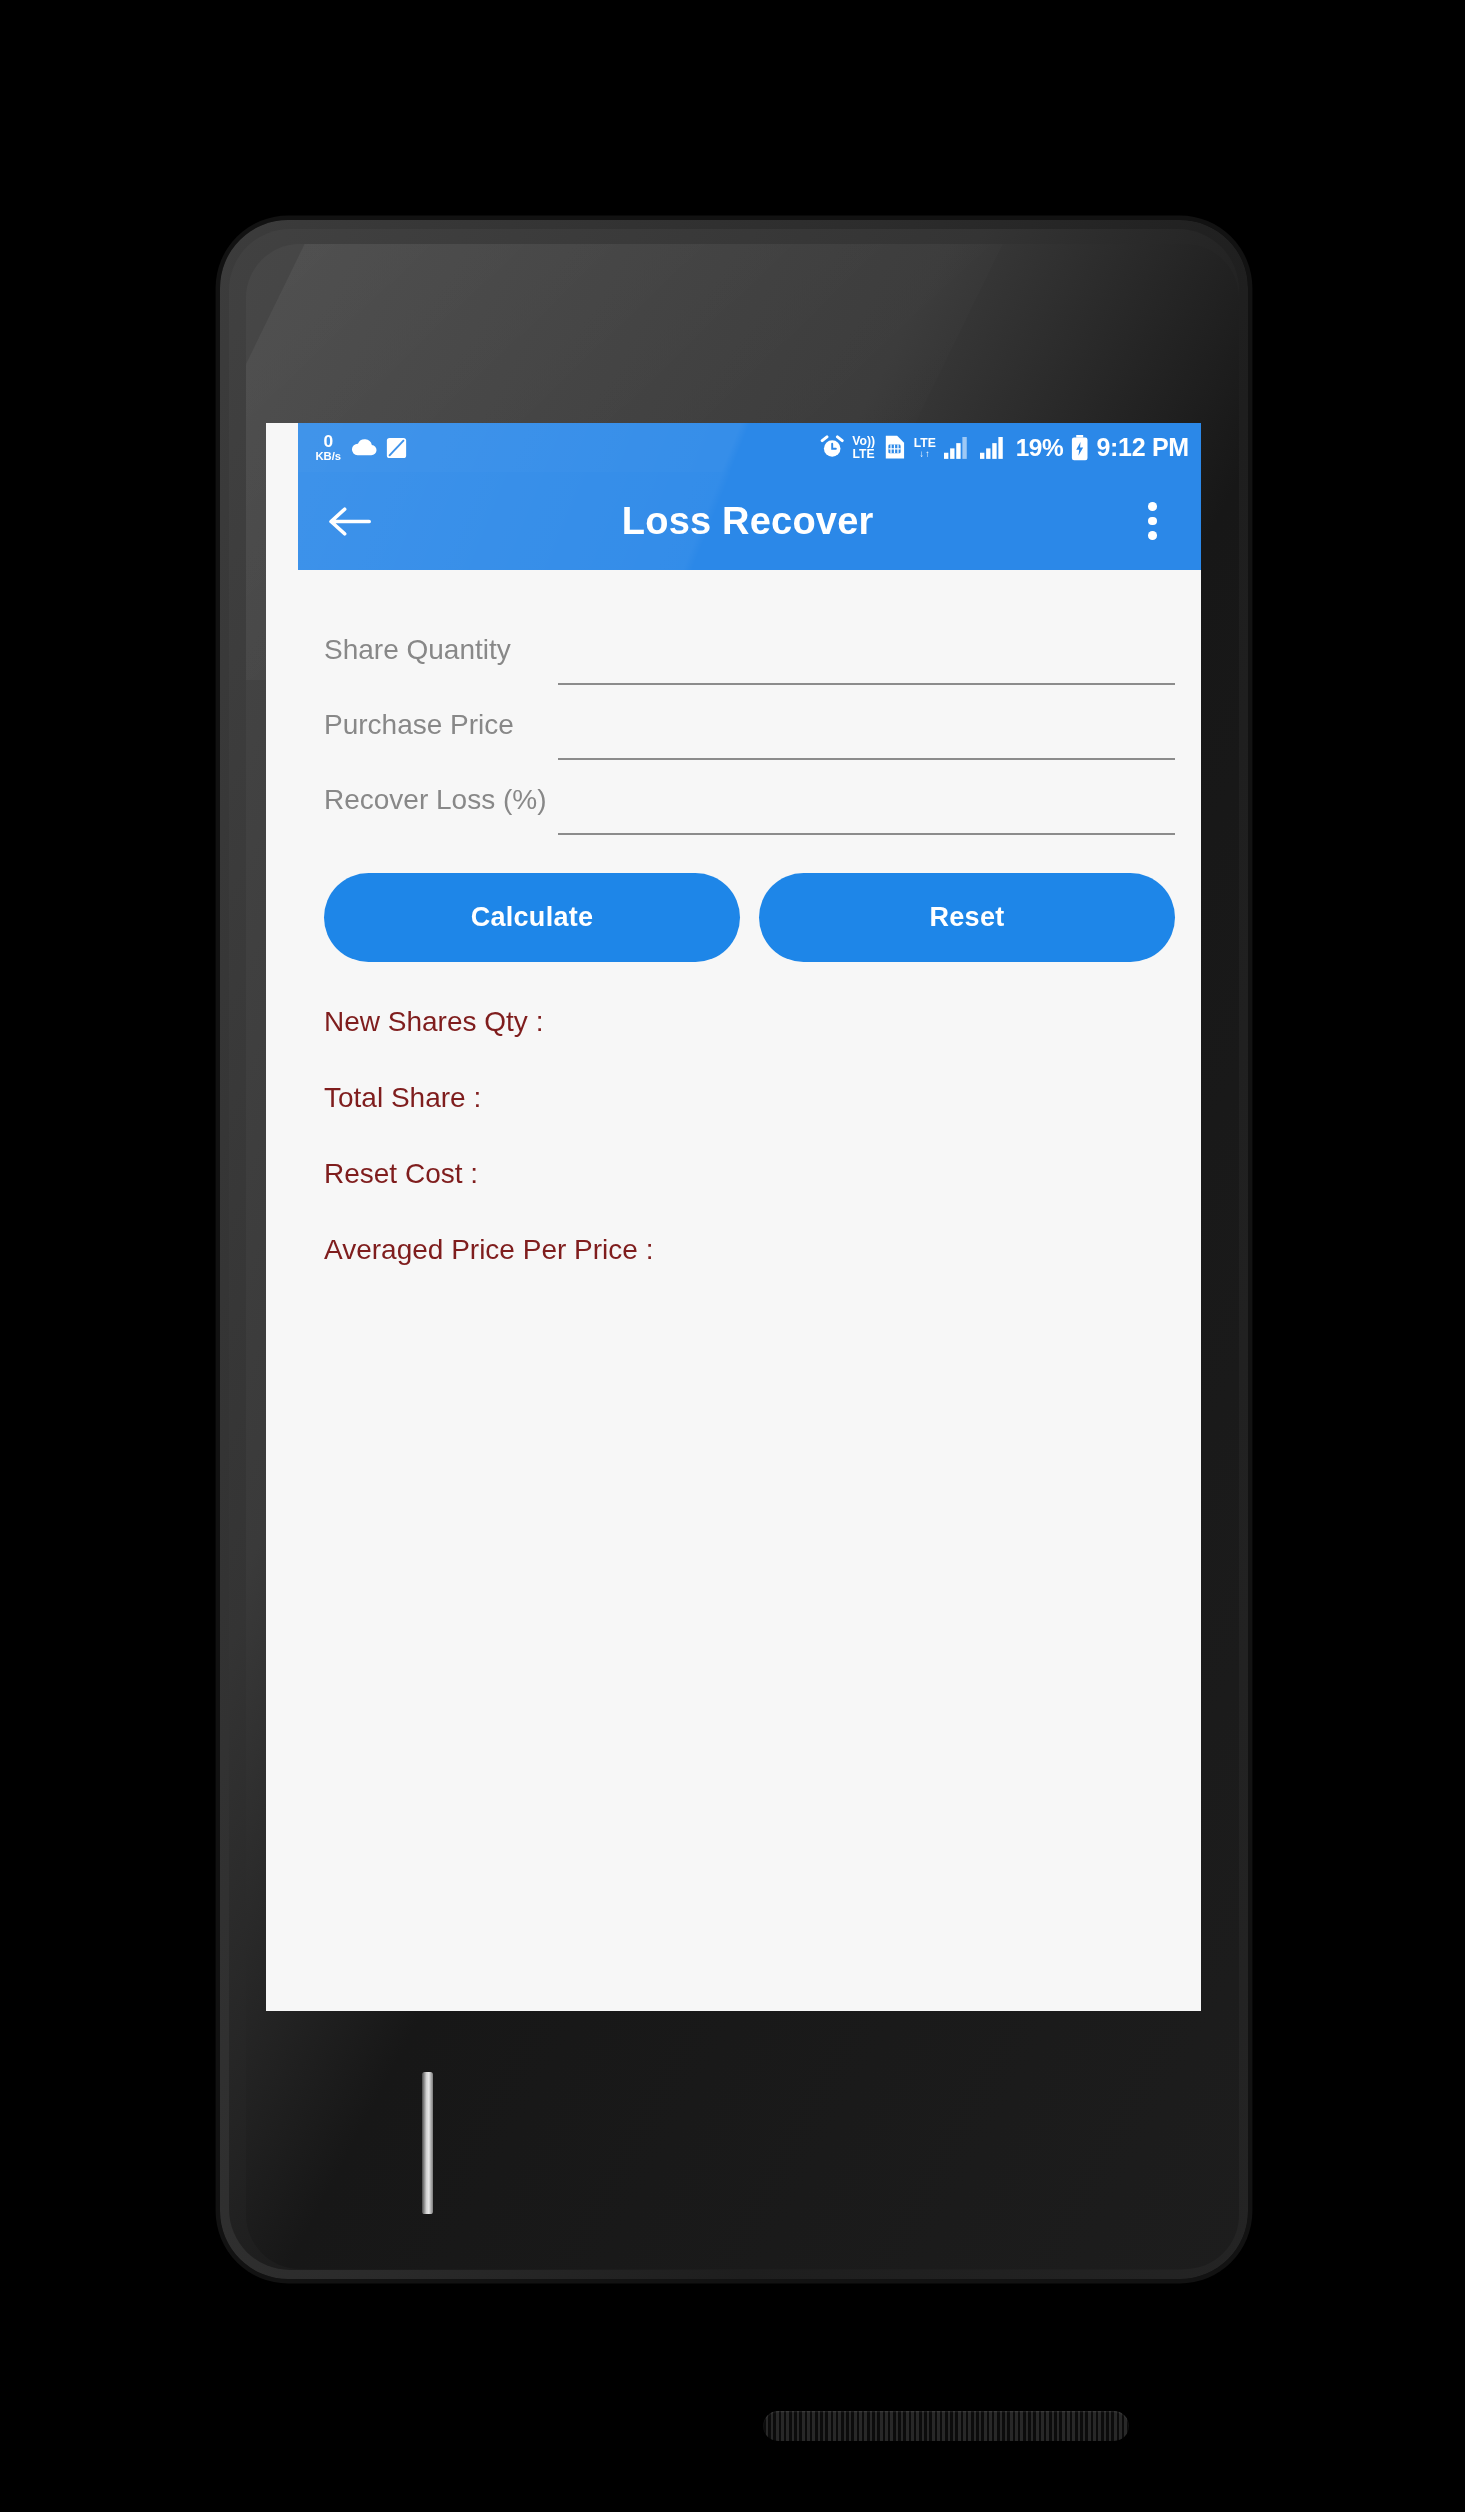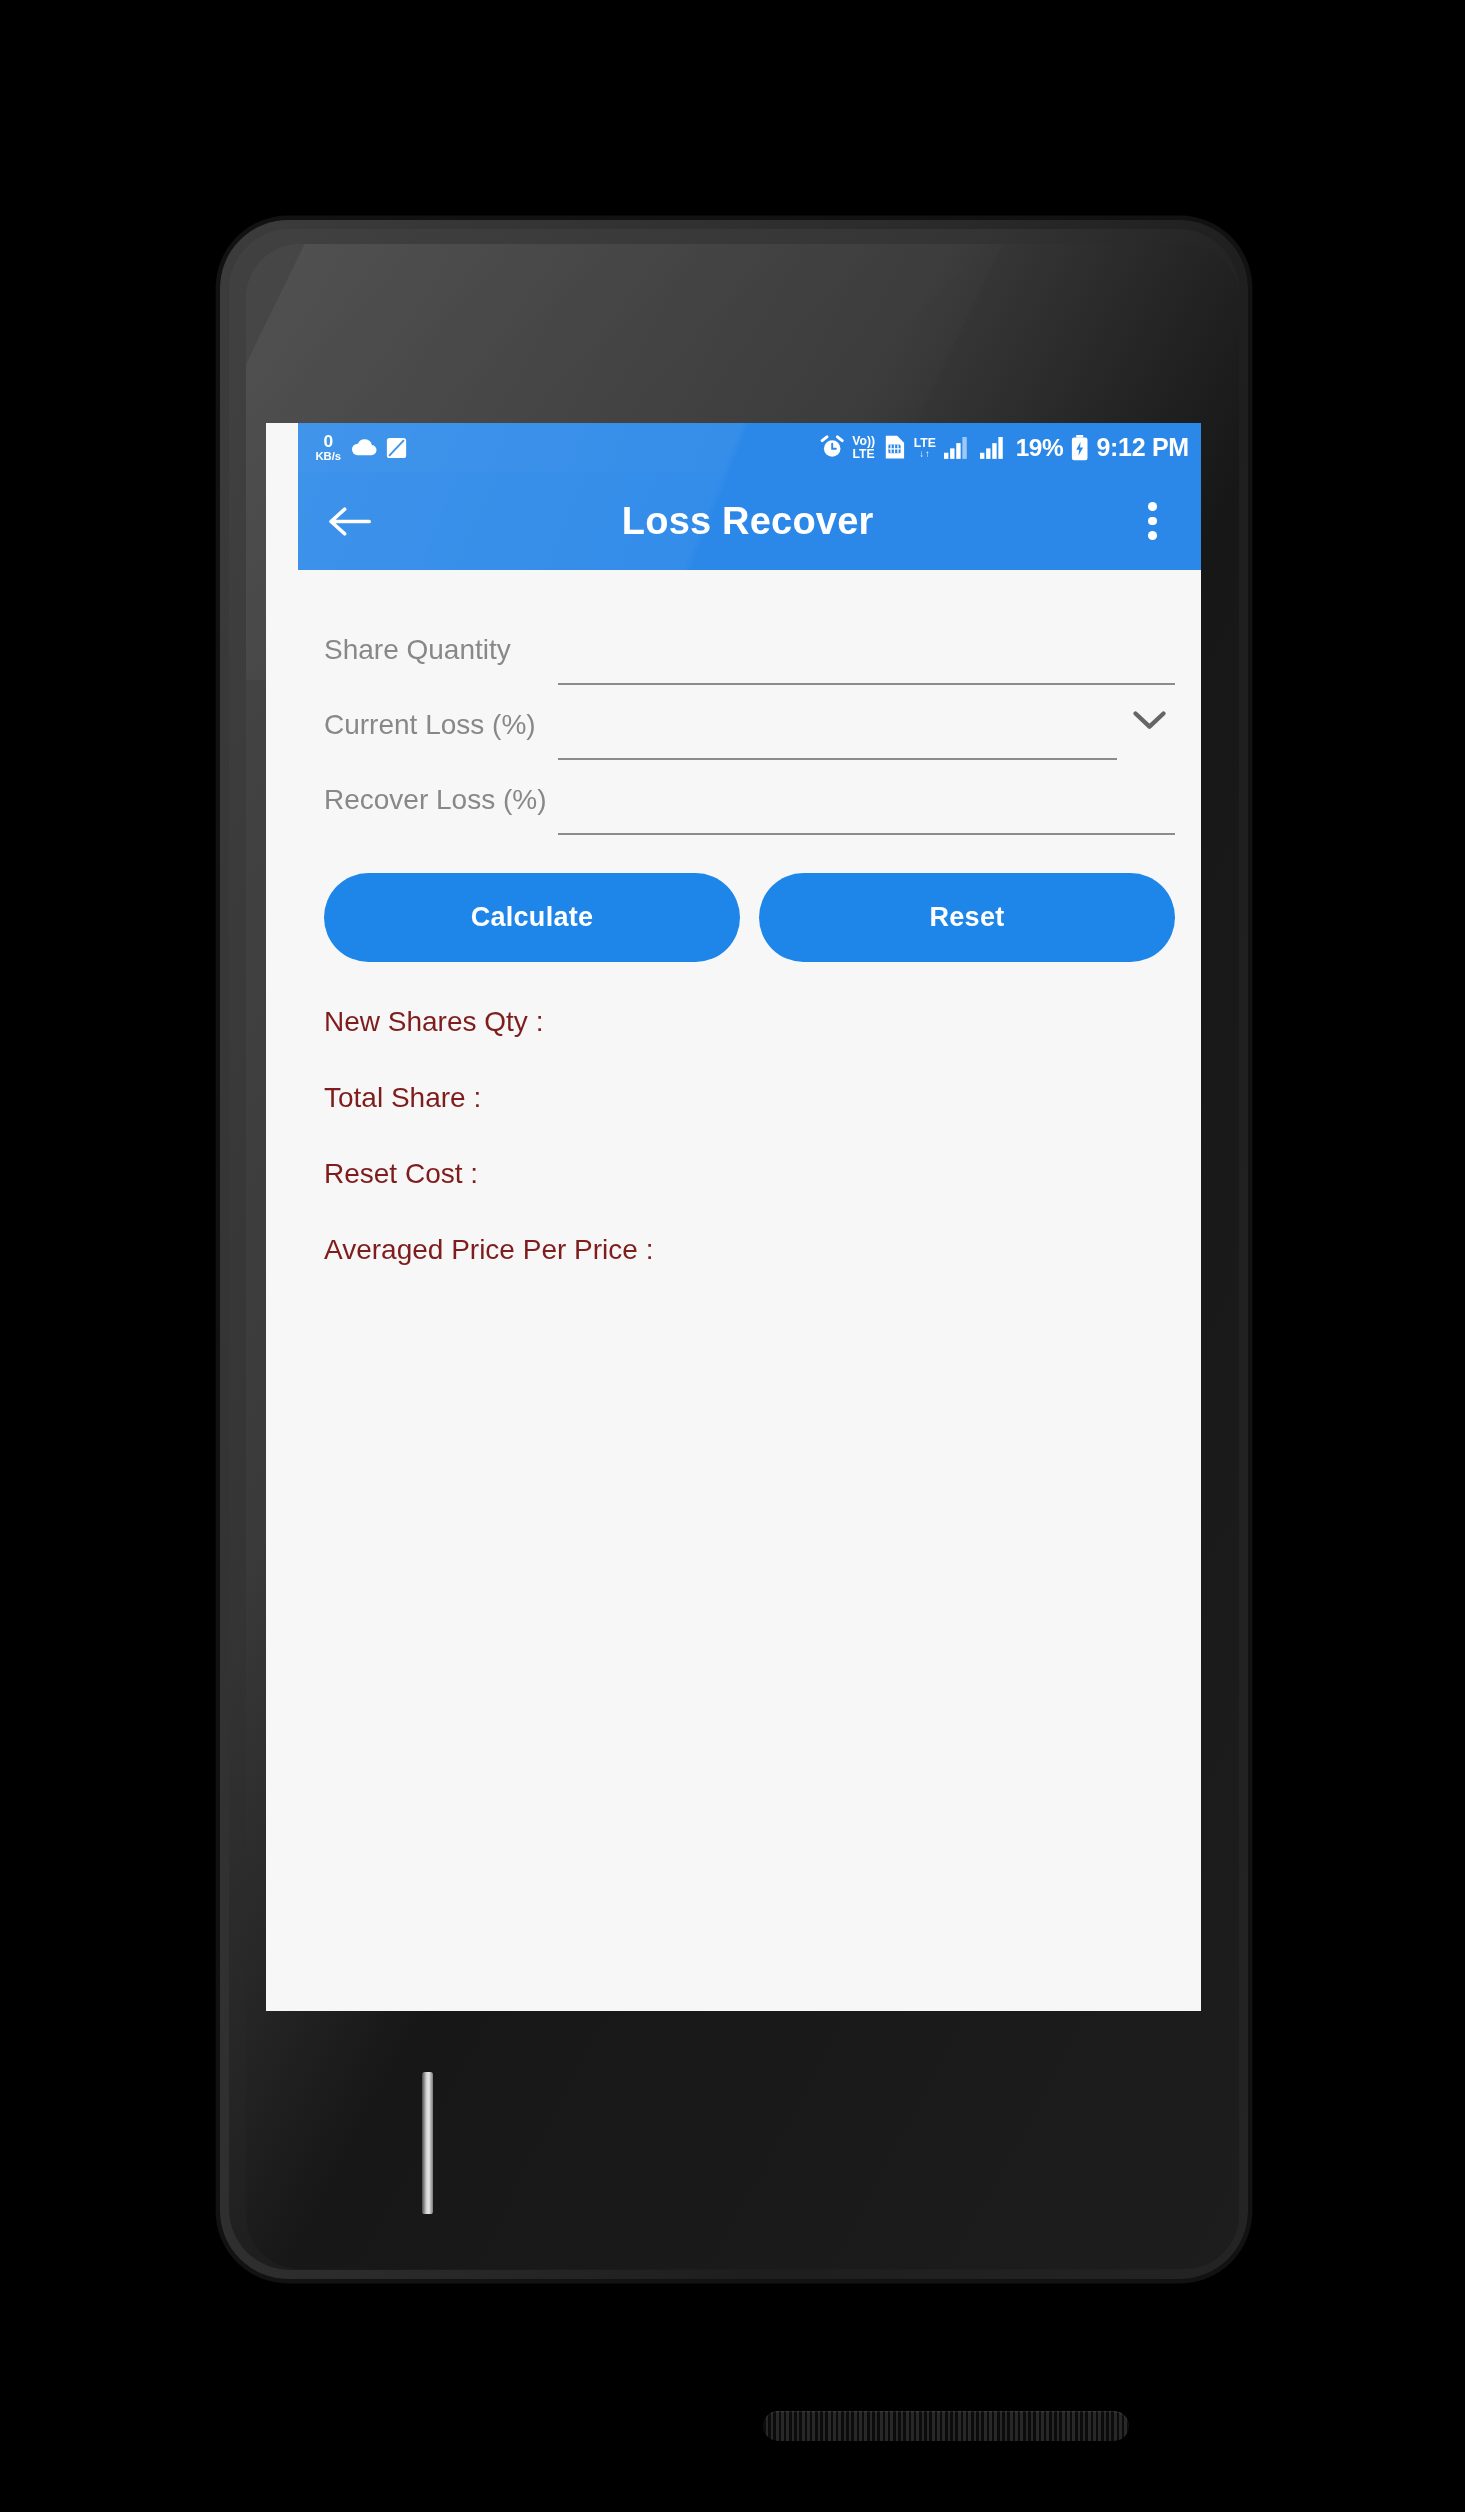--- a/index.html
+++ b/index.html
@@ -339,30 +339,25 @@
     </div>
   </div>
 
   <div id="form-area">
 
     <div class="form-row">
       <div class="form-label">Share Quantity</div>
       <input class="form-input" type="text" placeholder="" style="">
     </div>
 
-
-    <div class="form-row row-dropdown">
-      <div class="form-label">Current Loss (%)</div>
+    <div class="form-row">
+      <div class="form-label">Purchase Price</div>
       <input class="form-input" type="text" placeholder="" style="">
-      <div id="dropdown-chevron">
-        <svg width="35" height="23" viewBox="0 0 40 26">
-          <path d="M4 5 L20 20 L36 5" stroke="#666666" stroke-width="5" fill="none" stroke-linecap="round" stroke-linejoin="round"></path>
-        </svg>
-      </div>
-    </div>
+    </div>
+
 
     <div class="form-row">
       <div class="form-label">Recover Loss (%)</div>
       <input class="form-input" type="text" placeholder="" style="">
     </div>
   </div>
 
   <div id="button-row">
     <button class="action-button">Calculate</button>
     <button class="action-button">Reset</button>

